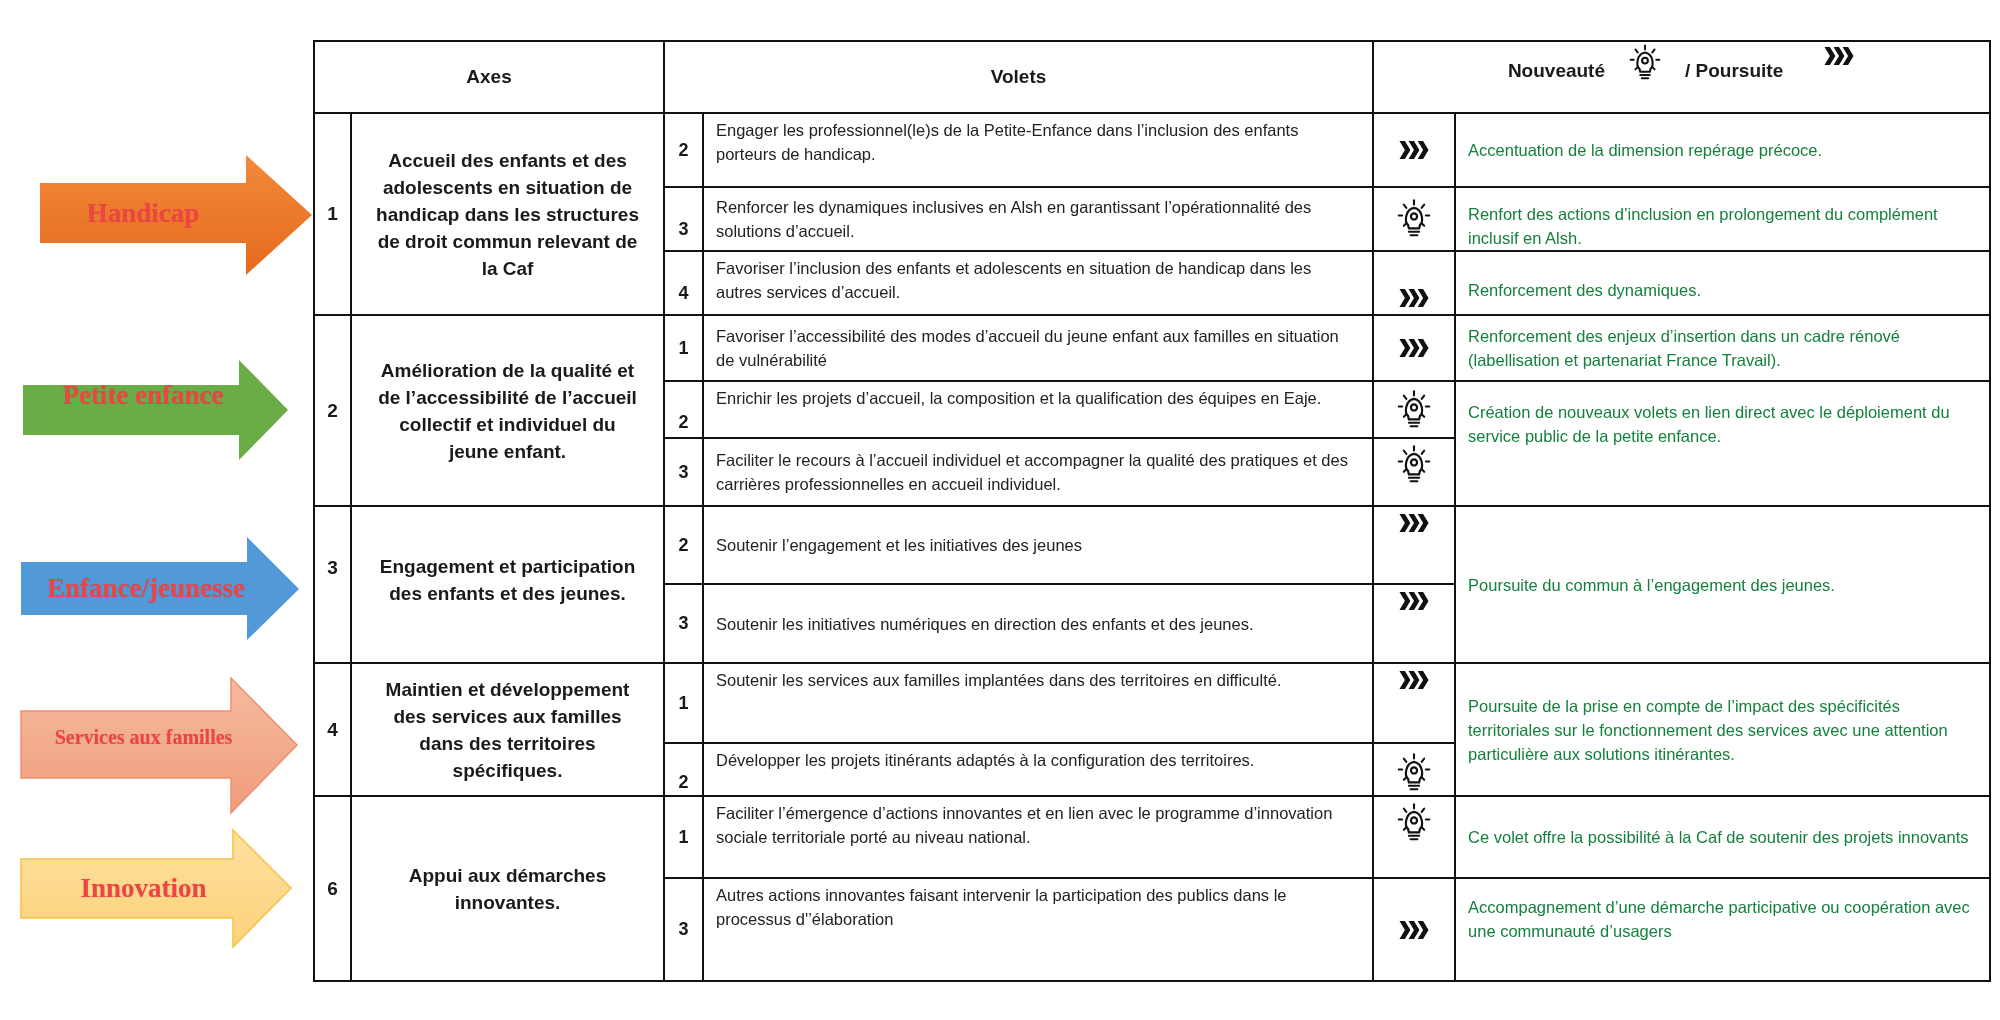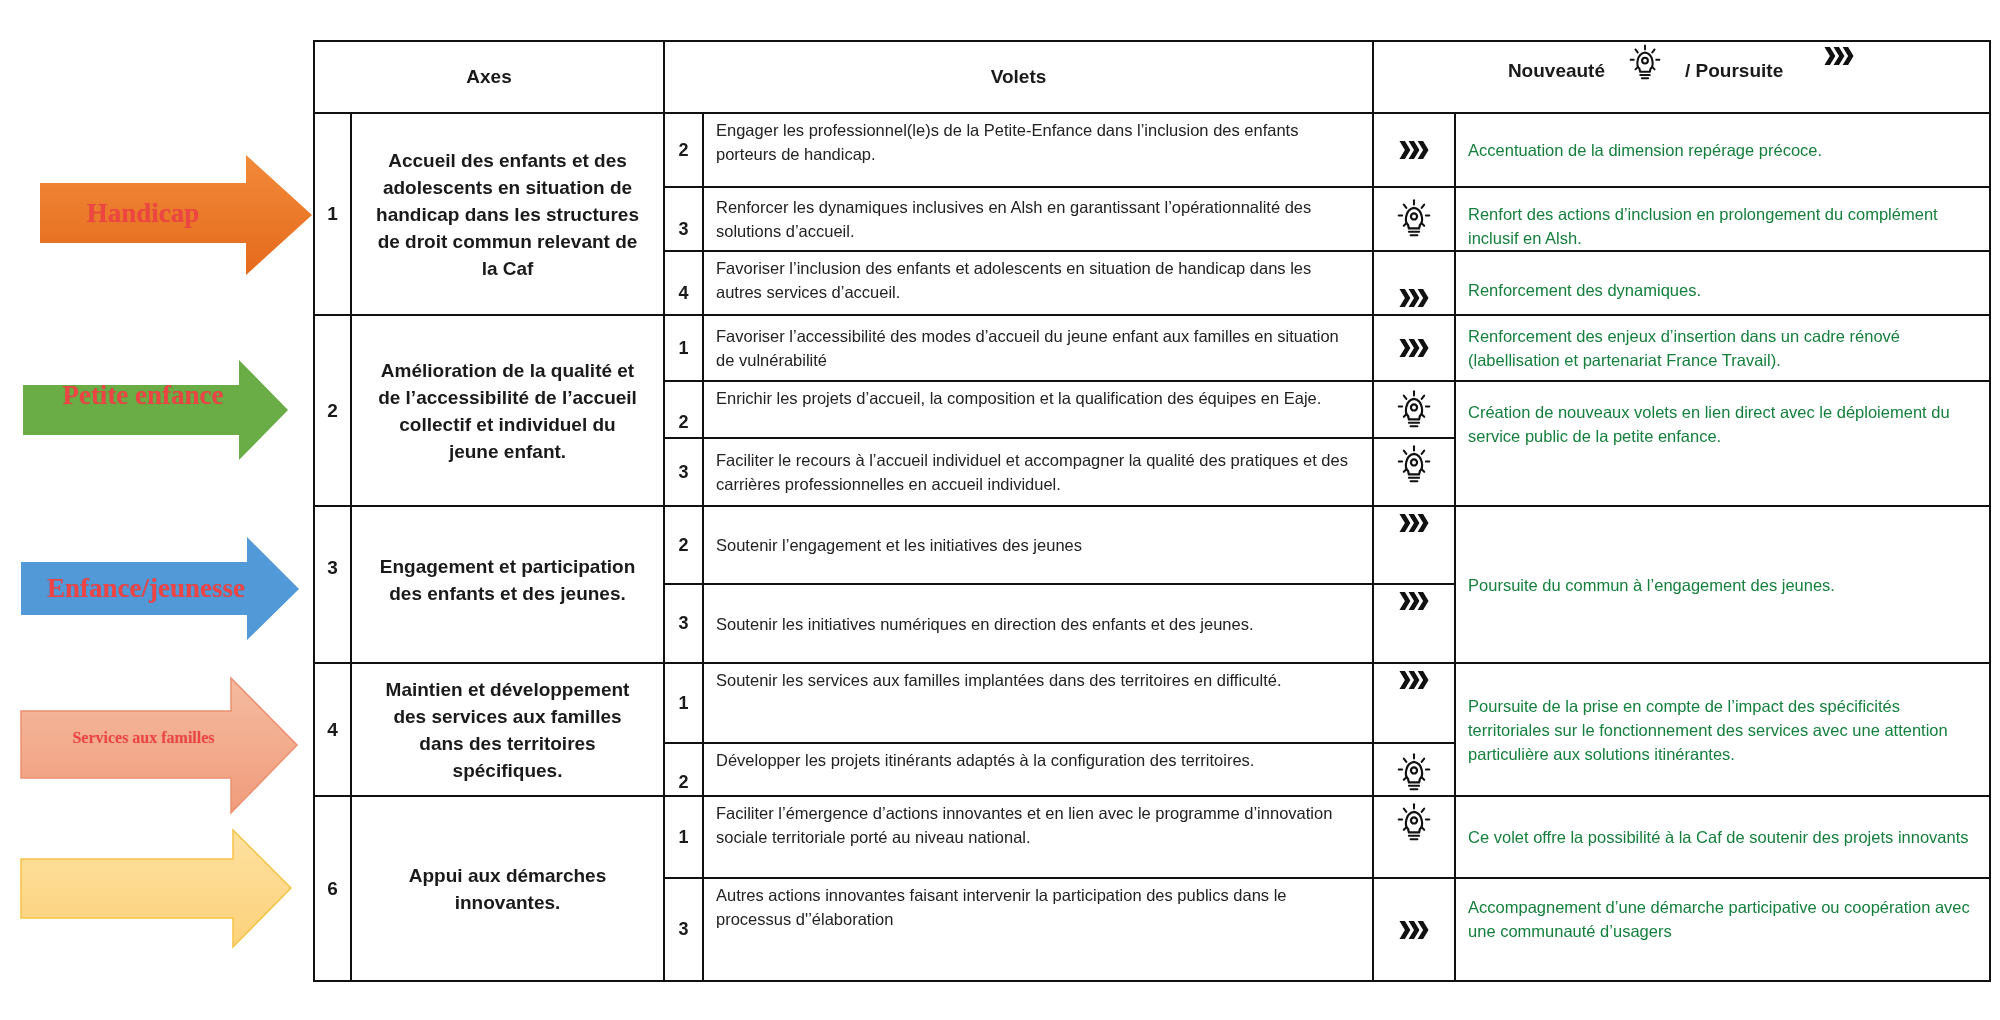--- a/index.html
+++ b/index.html
@@ -94,33 +94,34 @@
 <div class="arrow" style="left:21px; top:678px; width:276px; height:135px;">
   <svg width="276" height="135">
     <defs>
         <linearGradient id="g4" x1="0" y1="0" x2="0" y2="1">
           <stop offset="0" stop-color="#f5bba0"></stop>
           <stop offset="1" stop-color="#f09c7b"></stop>
         </linearGradient>
       </defs>
     <polygon points="0,33 210,33 210,0 276,67 210,135 210,100 0,100" fill="url(#g4)" stroke="#ec9070" stroke-width="1.5"></polygon>
   </svg>
-  <div class="lbl" style="left:0; top:33px; width:245px; height:53px; font-size:16px;">Services aux familles</div>
+  <div class="lbl" style="left:0; top:33px; width:245px; height:53px; font-size:20px;">Services aux familles</div>
 </div>
 
 <div class="arrow" style="left:21px; top:830px; width:270px; height:117px;">
   <svg width="270" height="117">
     <defs>
         <linearGradient id="g5" x1="0" y1="0" x2="0" y2="1">
           <stop offset="0" stop-color="#fde0a0"></stop>
           <stop offset="1" stop-color="#fcd27a"></stop>
         </linearGradient>
       </defs>
     <polygon points="0,29 212,29 212,0 270,58 212,117 212,88 0,88" fill="url(#g5)" stroke="#f6c245" stroke-width="1.5"></polygon>
   </svg>
+  <div class="lbl" style="left:0; top:29px; width:245px; height:59px; font-size:27px;">Innovation</div>
 </div>
 
 <table class="grid">
   <colgroup>
     <col style="width:37px">
     <col style="width:313px">
     <col style="width:39px">
     <col style="width:670px">
     <col style="width:82px">
     <col style="width:535px">

